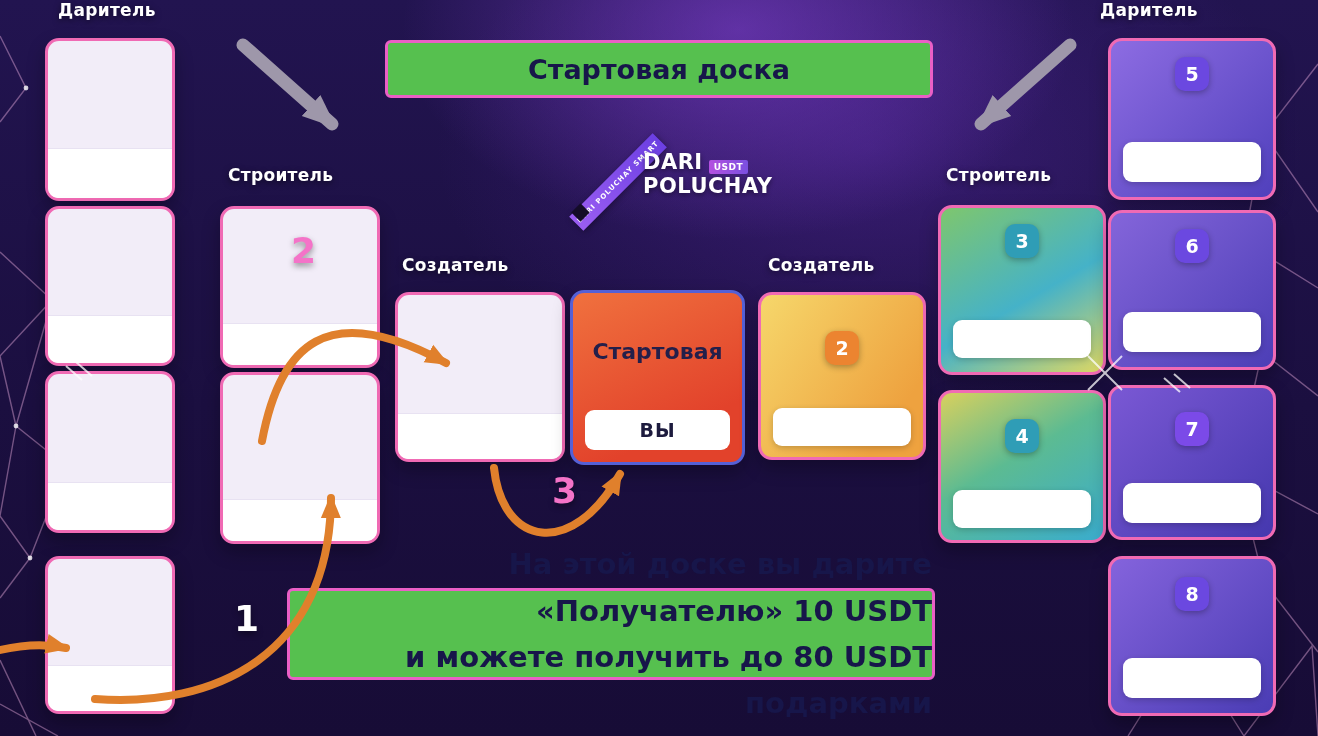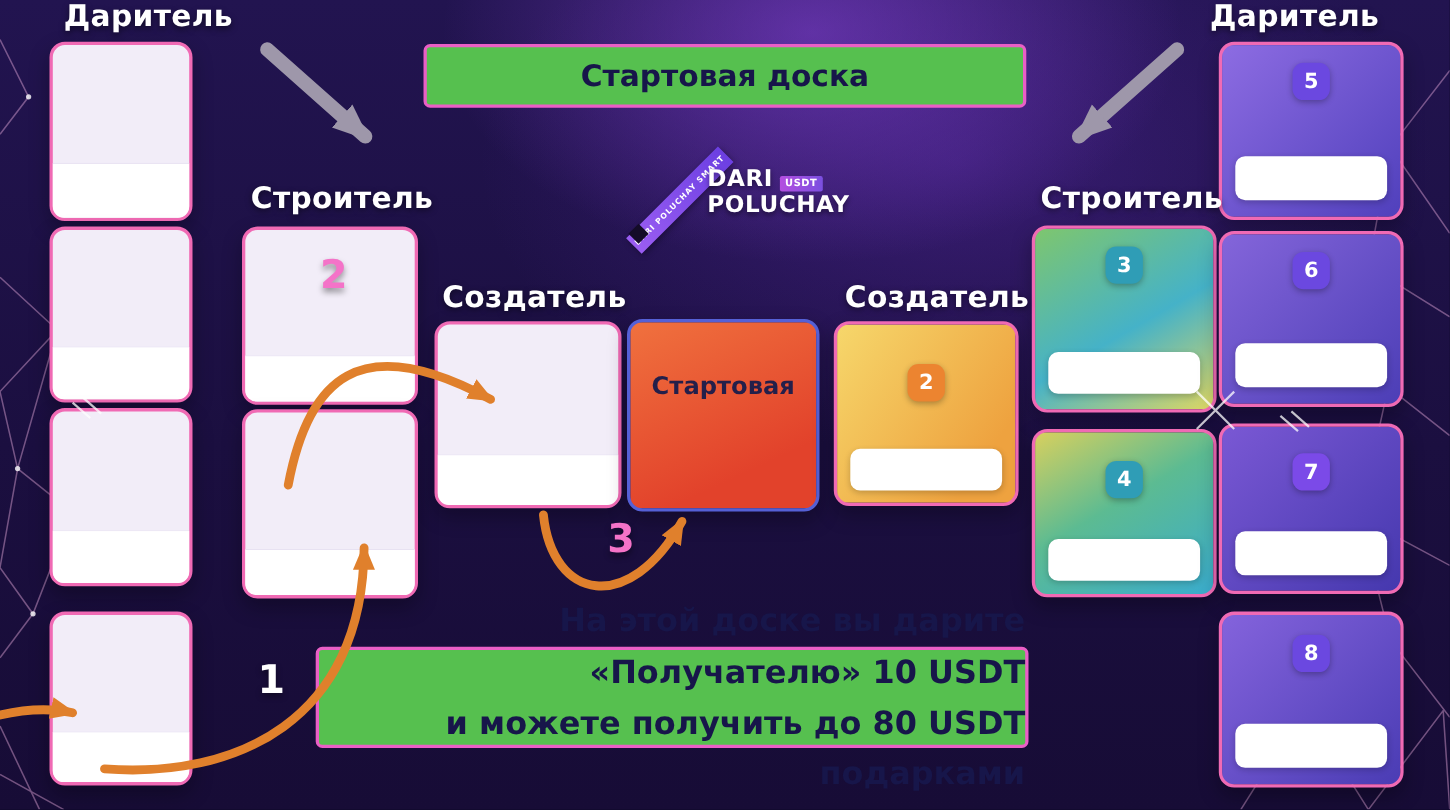--- a/index.html
+++ b/index.html
@@ -12,21 +12,21 @@
       radial-gradient(480px 300px at 56% 4%, rgba(138,70,220,.55), rgba(138,70,220,0) 70%),
       radial-gradient(620px 380px at 66% 20%, rgba(100,46,185,.38), rgba(100,46,185,0) 70%),
       linear-gradient(180deg,#221450 0%,#1b0f40 55%,#170c36 100%);
   }
 
   svg.layer { position:absolute; left:0; top:0; width:1318px; height:736px; pointer-events:none; }
   .mesh   { z-index:0; }
   .arrows { z-index:5; }
 
   .role-label {
-    position:absolute; z-index:2; color:#ffffff; font-weight:bold; font-size:27px;
+    position:absolute; z-index:2; color:#ffffff; font-weight:bold; font-size:17px;
     letter-spacing:.3px; text-shadow:0 2px 6px rgba(0,0,0,.5); white-space:nowrap;
   }
 
   .card { position:absolute; z-index:1; border-radius:14px; box-shadow:0 8px 18px rgba(0,0,0,.28); }
   .card.white   { background:#f2edf8; border:3px solid #f06ab4; }
   .card.colored { border:3px solid #f06ab4; }
   .card .foot {
     position:absolute; left:0; right:0; bottom:0; background:#ffffff;
     border-radius:0 0 10px 10px; border-top:1px solid #e8e2f2;
   }
@@ -164,20 +164,21 @@
   <div class="card white" style="left:220px;top:372px;width:160px;height:172px;">
     <div class="foot" style="height:42px;"></div>
   </div>
 
   <div class="card white" style="left:395px;top:292px;width:170px;height:170px;">
     <div class="foot" style="height:46px;"></div>
   </div>
 
   <div class="card receiver" style="left:570px;top:290px;width:175px;height:175px;">
     <div class="receiver-title">Стартовая</div>
+    <div class="receiver-you">ВЫ</div>
   </div>
 
   <div class="card colored" style="left:758px;top:292px;width:168px;height:168px;background:linear-gradient(125deg,#f6d76b 0%,#eea23f 80%);">
     <div class="badge" style="top:36px;background:#ec8430;">2</div>
     <div class="plate" style="bottom:11px;height:38px;"></div>
   </div>
 
   <div class="card colored" style="left:938px;top:205px;width:168px;height:170px;background:linear-gradient(150deg,#7ec66e 0%,#45b2c8 55%,#ddd763 100%);">
     <div class="badge" style="top:16px;background:#2f9db6;">3</div>
     <div class="plate" style="bottom:14px;height:38px;"></div>

